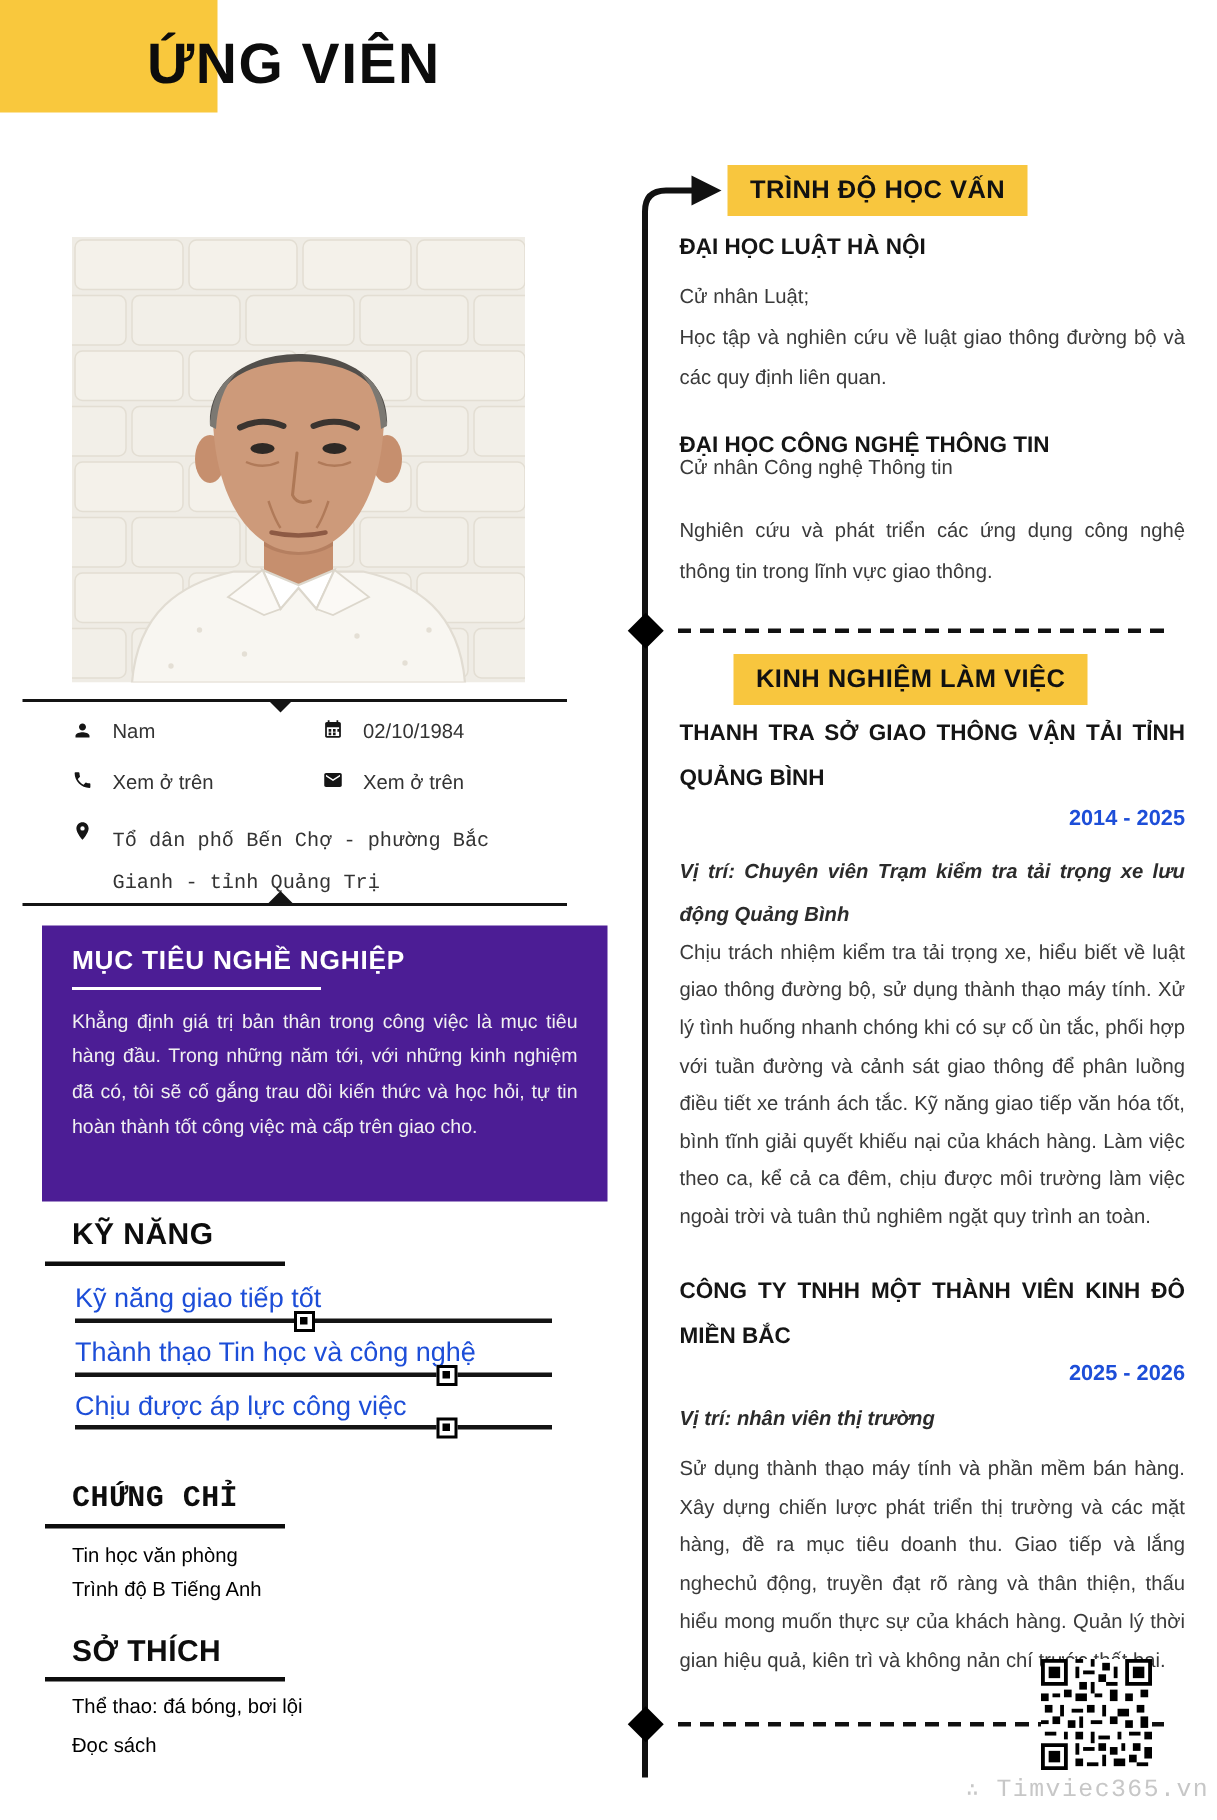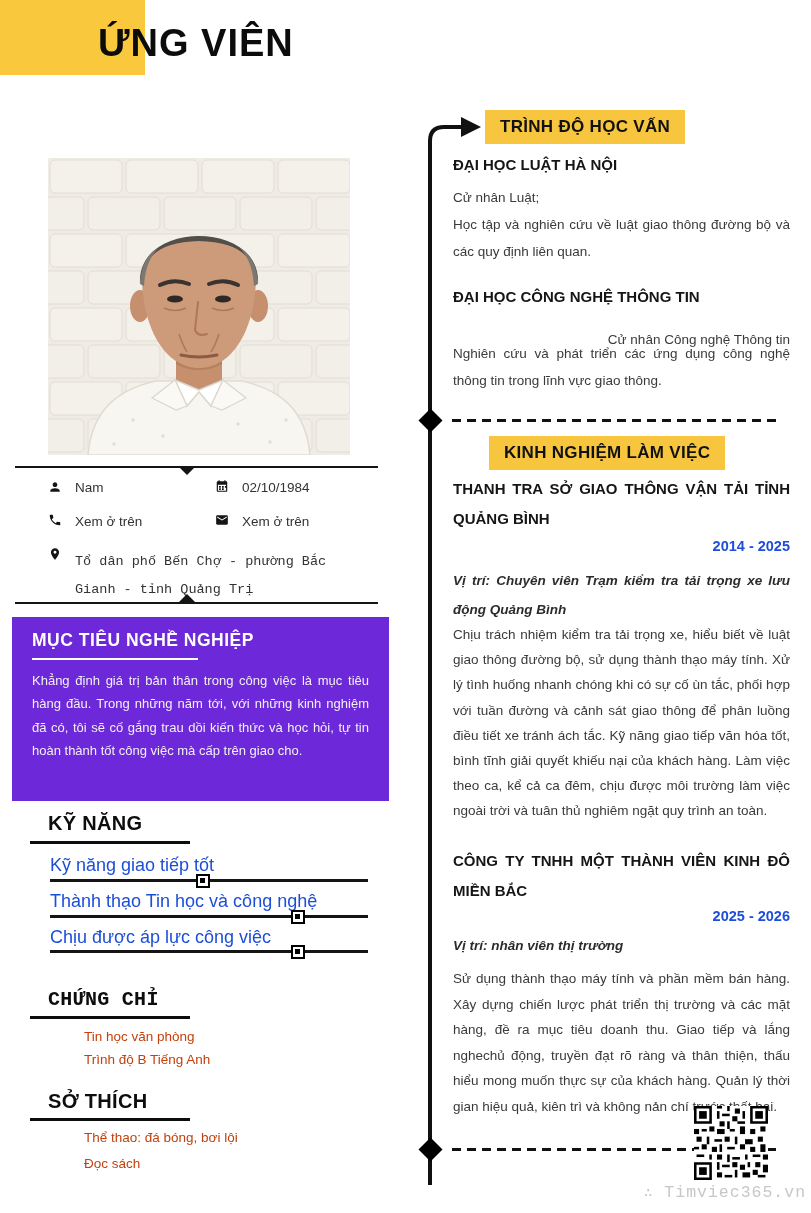--- a/index.html
+++ b/index.html
@@ -15,32 +15,32 @@
     padding:5px 12px 0 24px;text-align:right;font-size:16px;line-height:26px;color:#151515;}
   
   .photo{left:48px;top:158px;width:302px;height:297px;}
   
   .rule{height:2px;background:#141414;}
   .tri-down{width:0;height:0;border-left:9px solid transparent;border-right:9px solid transparent;border-top:9px solid #141414;}
   .tri-up{width:0;height:0;border-left:9px solid transparent;border-right:9px solid transparent;border-bottom:9px solid #141414;}
   .info-text{font-size:13.5px;color:#333;}
   .icon14 svg{display:block;}
   
-  .objective{left:12px;top:617px;width:377px;height:184px;background:#6d28d9;box-sizing:border-box;padding:13px 20px;}
+  .objective{left:28px;top:617px;width:377px;height:184px;background:#4c1d95;box-sizing:border-box;padding:13px 20px;}
   .objective-title{color:#ffffff;font-size:17.5px;font-weight:bold;letter-spacing:.5px;}
   .objective-underline{width:166px;height:2px;background:#ffffff;margin-top:7px;}
   .objective-body{margin-top:9px;color:#f1f1f1;font-size:13px;line-height:23.3px;text-align:justify;}
   
   .sec-heading{font-size:20px;font-weight:bold;color:#0d0d0d;letter-spacing:.3px;padding-left:18px;}
   .sec-underline{width:160px;background:#0d0d0d;height:3px;}
   .skill-label{font-size:18px;color:#1d4ed8;}
   .slider{height:2.5px;background:#141414;}
   .slider-handle{position:absolute;top:-5.5px;width:14px;height:14px;box-sizing:border-box;background:#ffffff;border:2.5px solid #000;}
   .slider-handle::after{content:"";position:absolute;left:2px;top:2px;width:5px;height:5px;background:#000;}
-  .plain-item{font-size:13.5px;color:#c2410c;margin-left:36px;}
+  .plain-item{font-size:13.5px;color:#000000;}
   
   .tl-line{left:428px;top:148px;width:4px;height:1037px;background:#111;}
   .diamond{width:17px;height:17px;background:#000;transform:rotate(45deg);}
   .dash{height:3px;background:repeating-linear-gradient(90deg,#111 0 9px,transparent 9px 15px);}
   .badge{background:#F8C63E;color:#111;font-weight:bold;font-size:17px;letter-spacing:.3px;padding:7px 15px;white-space:nowrap;}
   .badge::before{content:"";position:absolute;z-index:-1;left:-6px;right:-5px;top:2px;bottom:-3px;background:#F8C63E;transform:rotate(-1.6deg);border-radius:8px;opacity:.9;}
   .badge::after{content:"";position:absolute;z-index:-1;left:3px;right:2px;top:-4px;bottom:4px;background:#F8C63E;transform:rotate(1.2deg);border-radius:10px;opacity:.85;}
   .rcol{left:453px;width:337px;}
   .school,.company{font-size:15px;font-weight:bold;color:#151515;line-height:30px;}
   .company{text-align:justify;}
@@ -202,21 +202,21 @@
   <div class="abs diamond" style="left:422px;top:1141px;"></div>
   <div class="abs dash" style="left:452px;top:1148px;width:328px;"></div>
 
   <div class="abs badge" style="left:485px;top:110px;">TRÌNH ĐỘ HỌC VẤN</div>
 
   <div class="abs rcol school" style="top:150px;">ĐẠI HỌC LUẬT HÀ NỘI</div>
   <div class="abs rcol degree" style="top:190px;">Cử nhân Luật;</div>
   <div class="abs rcol desc edu-desc" style="top:211px;">Học tập và nghiên cứu về luật giao thông đường bộ và các quy định liên quan.</div>
 
   <div class="abs rcol school" style="top:282px;">ĐẠI HỌC CÔNG NGHỆ THÔNG TIN</div>
-  <div class="abs rcol degree" style="top:332px;text-align:right;">Cử nhân Công nghệ Thông tin</div>
+  <div class="abs rcol degree" style="top:304px;">Cử nhân Công nghệ Thông tin</div>
   <div class="abs rcol desc edu-desc" style="top:340px;">Nghiên cứu và phát triển các ứng dụng công nghệ thông tin trong lĩnh vực giao thông.</div>
 
   <div class="abs badge" style="left:489px;top:436px;">KINH NGHIỆM LÀM VIỆC</div>
 
   <div class="abs rcol company" style="top:474px;">THANH TRA SỞ GIAO THÔNG VẬN TẢI TỈNH QUẢNG BÌNH</div>
   <div class="abs rcol period" style="top:538px;">2014 - 2025</div>
   <div class="abs rcol position" style="top:566px;">Vị trí: Chuyên viên Trạm kiểm tra tải trọng xe lưu động Quảng Bình</div>
   <div class="abs rcol desc exp-desc1" style="top:622px;">Chịu trách nhiệm kiểm tra tải trọng xe, hiểu biết về luật giao thông đường bộ, sử dụng thành thạo máy tính. Xử lý tình huống nhanh chóng khi có sự cố ùn tắc, phối hợp với tuần đường và cảnh sát giao thông để phân luồng điều tiết xe tránh ách tắc. Kỹ năng giao tiếp văn hóa tốt, bình tĩnh giải quyết khiếu nại của khách hàng. Làm việc theo ca, kể cả ca đêm, chịu được môi trường làm việc ngoài trời và tuân thủ nghiêm ngặt quy trình an toàn.</div>
 
   <div class="abs rcol company" style="top:846px;">CÔNG TY TNHH MỘT THÀNH VIÊN KINH ĐÔ MIỀN BẮC</div>

